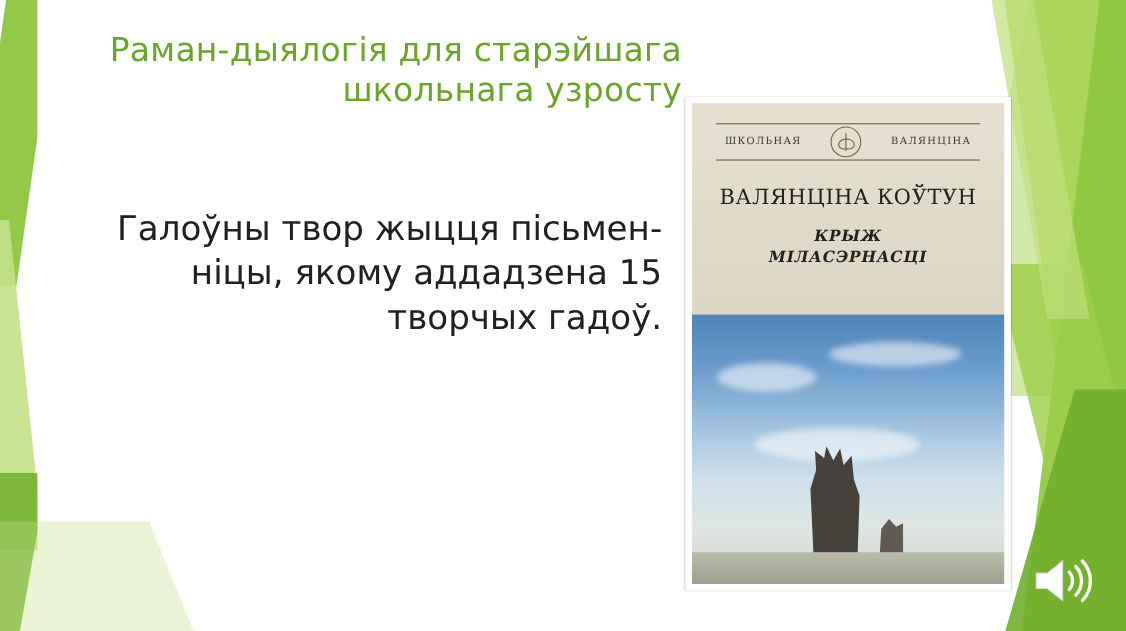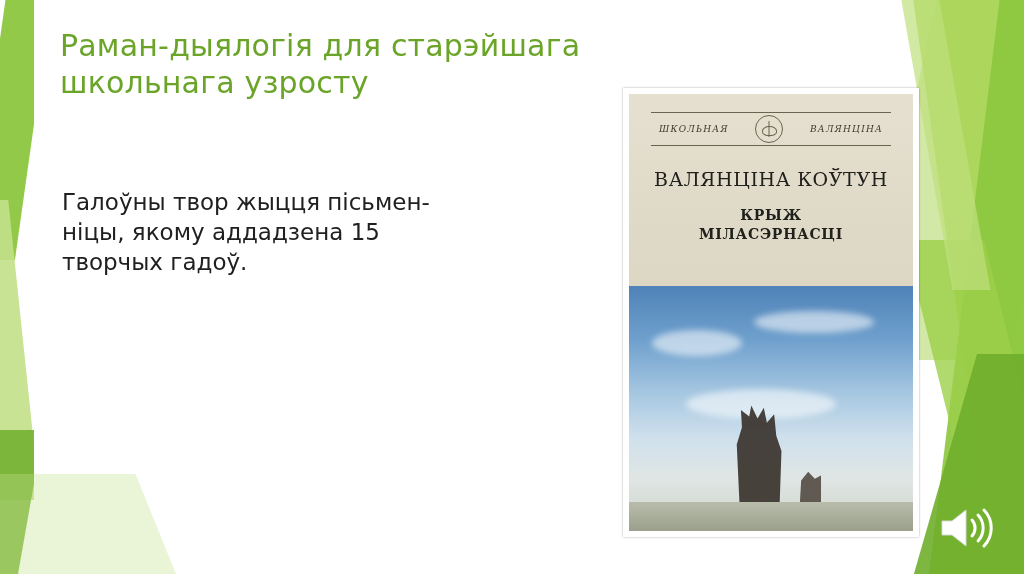--- a/index.html
+++ b/index.html
@@ -47,37 +47,38 @@
   .g4 { background: #c3e08a; }
   .g5 { background: #bfe07e; }
   .g6 { background: #9ccf4a; }
 
   
   .title {
     position: absolute;
     left: 60px;
     top: 28px;
     width: 560px;
-    text-align: left;
+    text-align: right;
     color: #6aa428;
     font-size: 30px;
     line-height: 1.22;
     font-family: "DejaVu Sans", sans-serif;
     letter-spacing: 0.2px;
   }
 
   
   .body-text {
     position: absolute;
     left: 62px;
     top: 188px;
     width: 540px;
     color: #202020;
-    font-size: 23px;
+    font-size: 31px;
     line-height: 1.30;
+    text-align: right;
   }
   .body-text p {
     margin: 0 0 16px 0;
     white-space: pre-line;
   }
 
   
   .book-frame {
     position: absolute;
     left: 623px;
@@ -107,21 +108,20 @@
     left: 22px;
     right: 22px;
     height: 34px;
     border-top: 1px solid #6a6351;
     border-bottom: 1px solid #6a6351;
     display: flex;
     align-items: center;
     justify-content: space-between;
     padding: 0 8px;
     box-sizing: border-box;
-    font-style: italic;
   }
   .series-band span {
     font-size: 9px;
     letter-spacing: 1.2px;
     color: #3d3a30;
     font-family: "DejaVu Serif", serif;
   }
   .series-emblem {
     width: 26px;
     height: 26px;
@@ -168,20 +168,21 @@
     left: 0;
     right: 0;
     text-align: center;
     font-family: "DejaVu Serif", serif;
     font-weight: bold;
     font-size: 14px;
     letter-spacing: 0.8px;
     line-height: 1.35;
     color: #20201c;
     white-space: pre-line;
+    font-style: italic;
   }
   .cover-art {
     position: relative;
     height: 56%;
     background: linear-gradient(#4f82b8 0%, #6fa0cd 22%, #a9c9e2 45%, #cfe0ec 62%, #dfe6e4 78%, #cfd6cc 100%);
     overflow: hidden;
   }
   .cloud {
     position: absolute;
     background: rgba(255,255,255,0.55);

